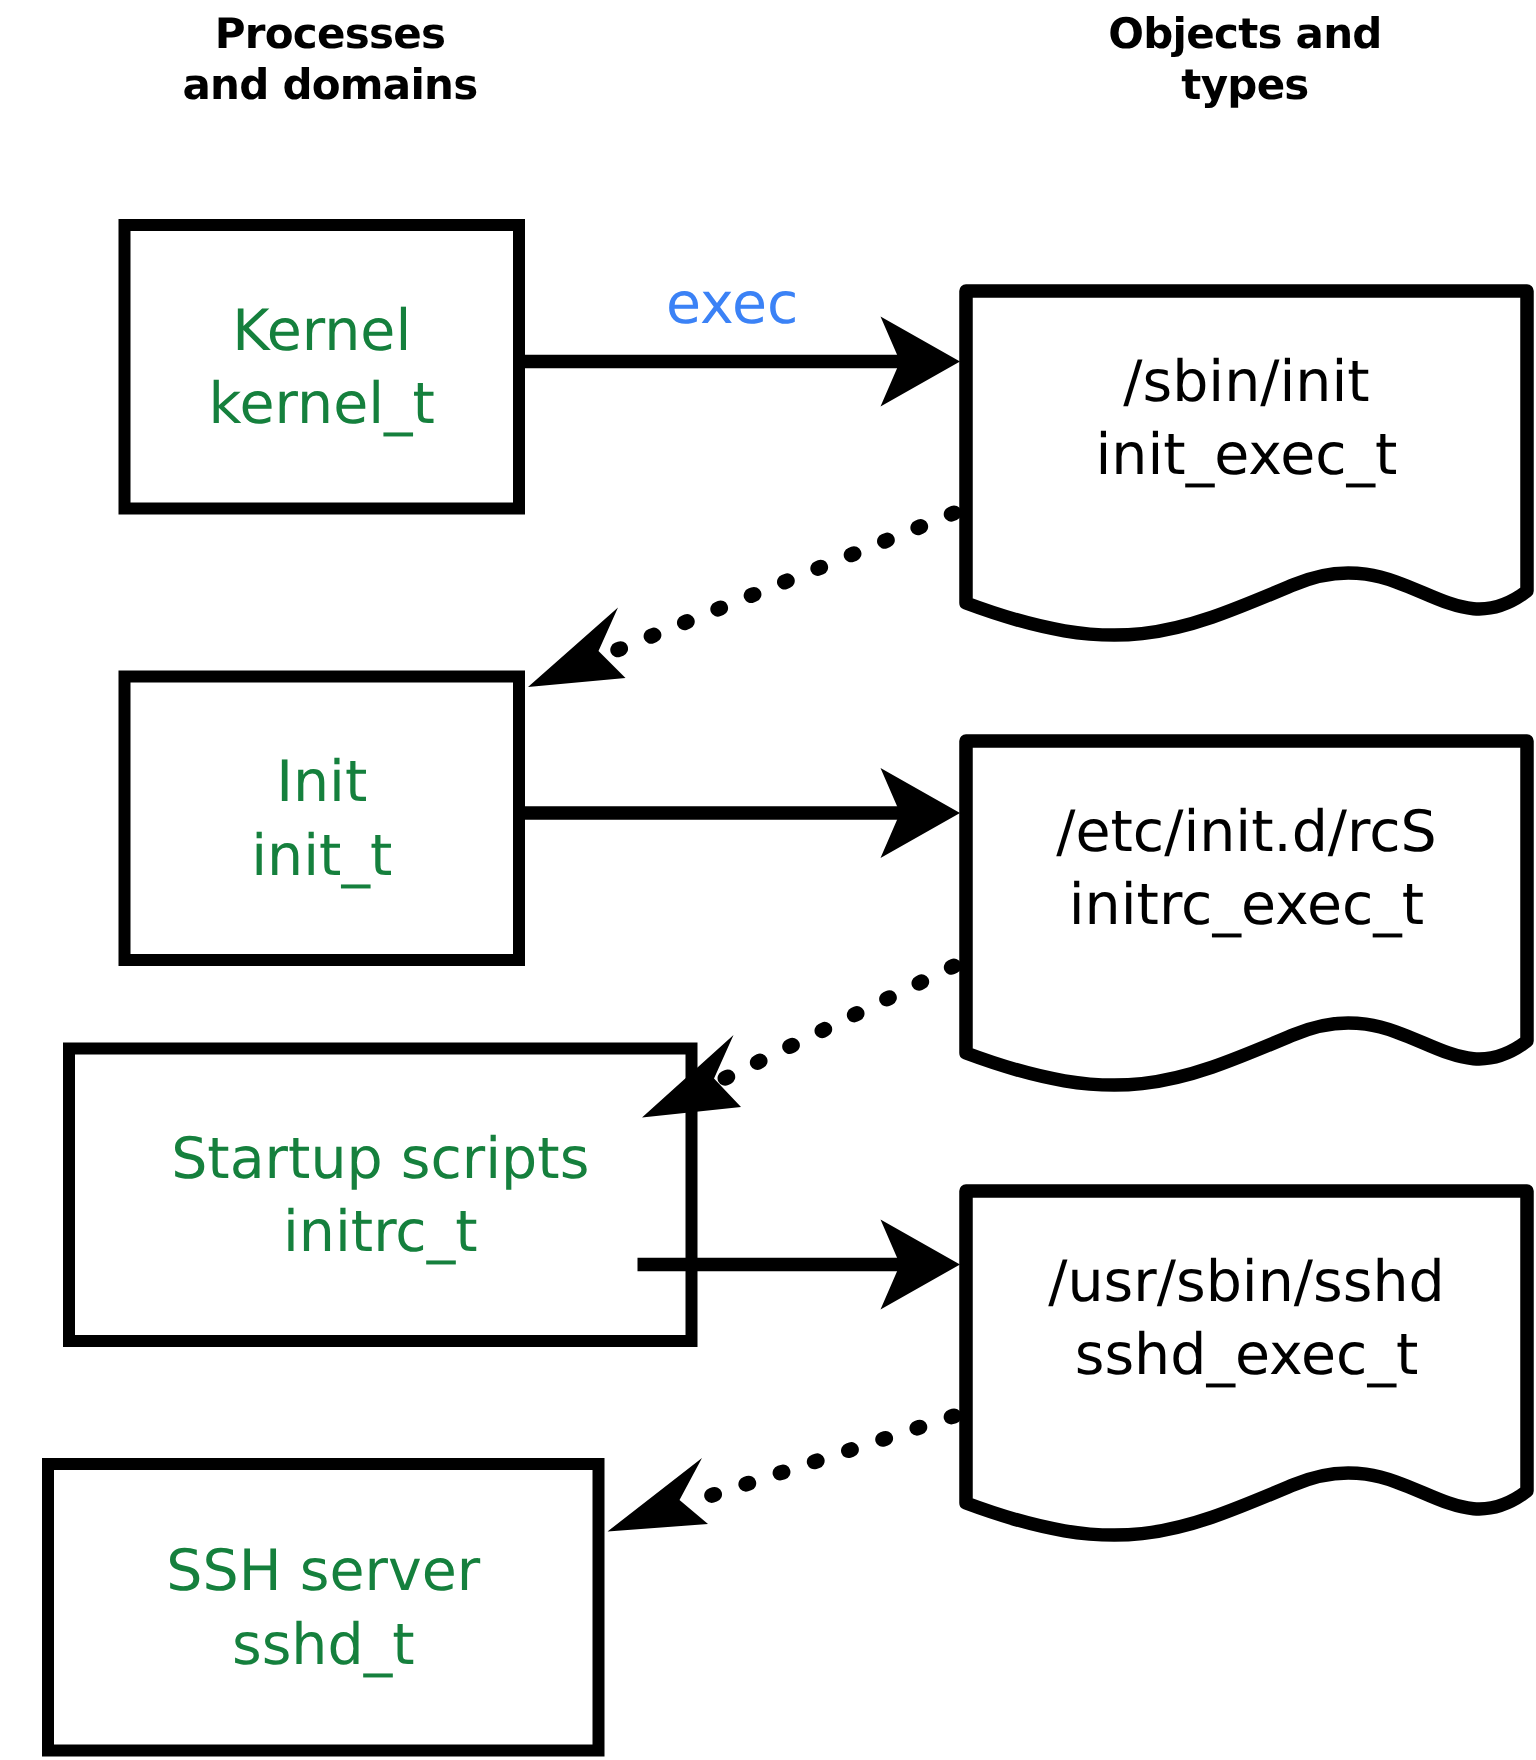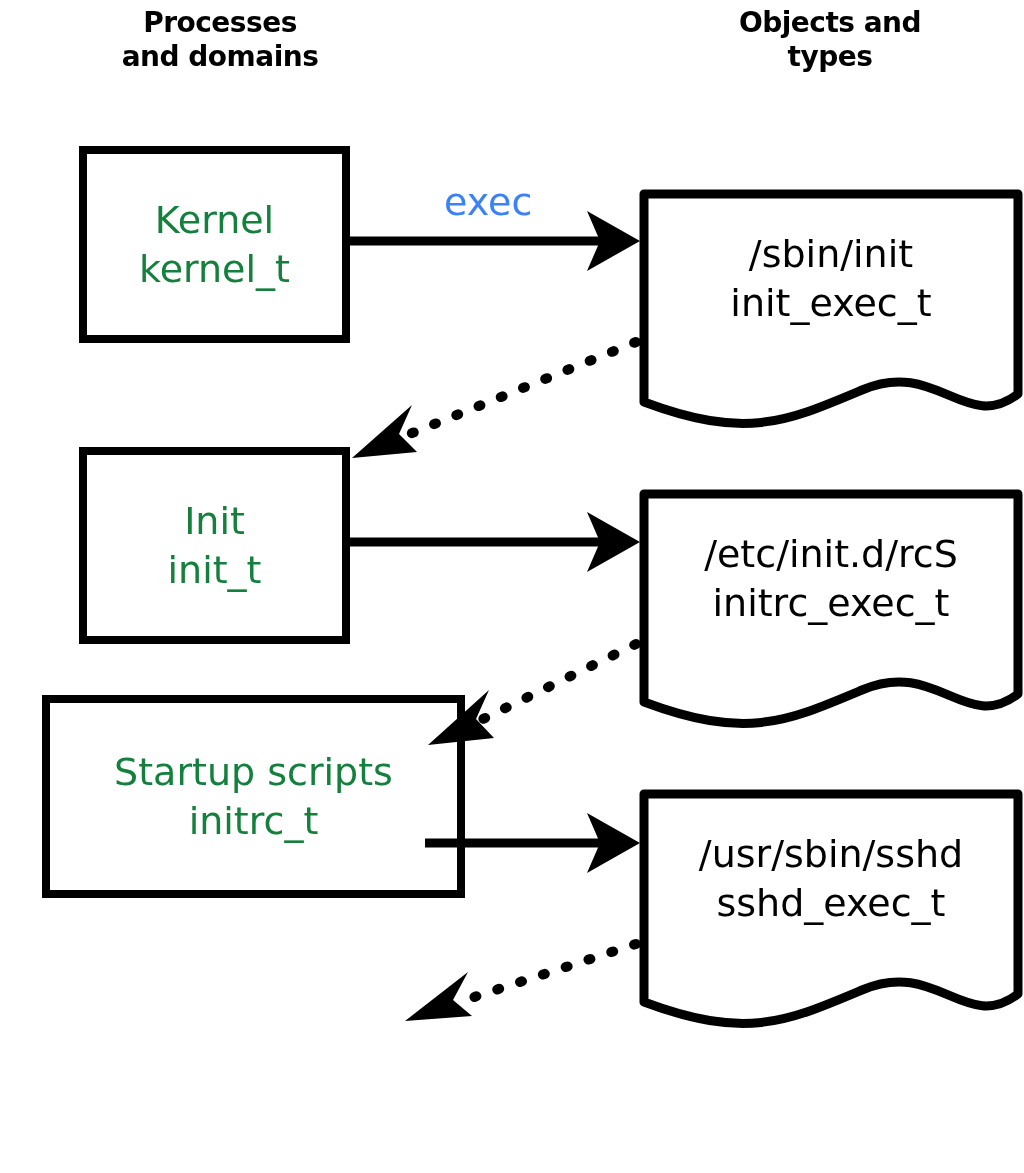--- a/index.html
+++ b/index.html
@@ -93,20 +93,24 @@
   <div class="proc-box" style="left:79px; top:421px; width:271px; height:197px;margin-top:26px;">
     <span class="line">Init</span>
     <span class="line">init_t</span>
   </div>
 
   <div class="proc-box" style="left:2px; top:695px; width:423px; height:203px;margin-left:40px;">
     <span class="line">Startup scripts</span>
     <span class="line">initrc_t</span>
   </div>
 
+  <div class="proc-box" style="left:28px; top:972px; width:375px; height:199px;">
+    <span class="line">SSH server</span>
+    <span class="line">sshd_t</span>
+  </div>
 
   <div class="doc-shape" style="left:636px; top:186px; width:390px; height:250px;">
     <svg width="390" height="250" viewBox="0 0 390 250">
       <path d="M8 216 L8 8 L382 8 L382 208
                C330 248 300 172 226 204
                C150 236 110 254 8 216 Z" fill="#ffffff" stroke="#000000" stroke-width="9" stroke-linejoin="round" stroke-linecap="round"></path>
     </svg>
     <div class="doc-label" style="top:44px;">/sbin/init</div>
     <div class="doc-label" style="top:93px;">init_exec_t</div>
   </div>

